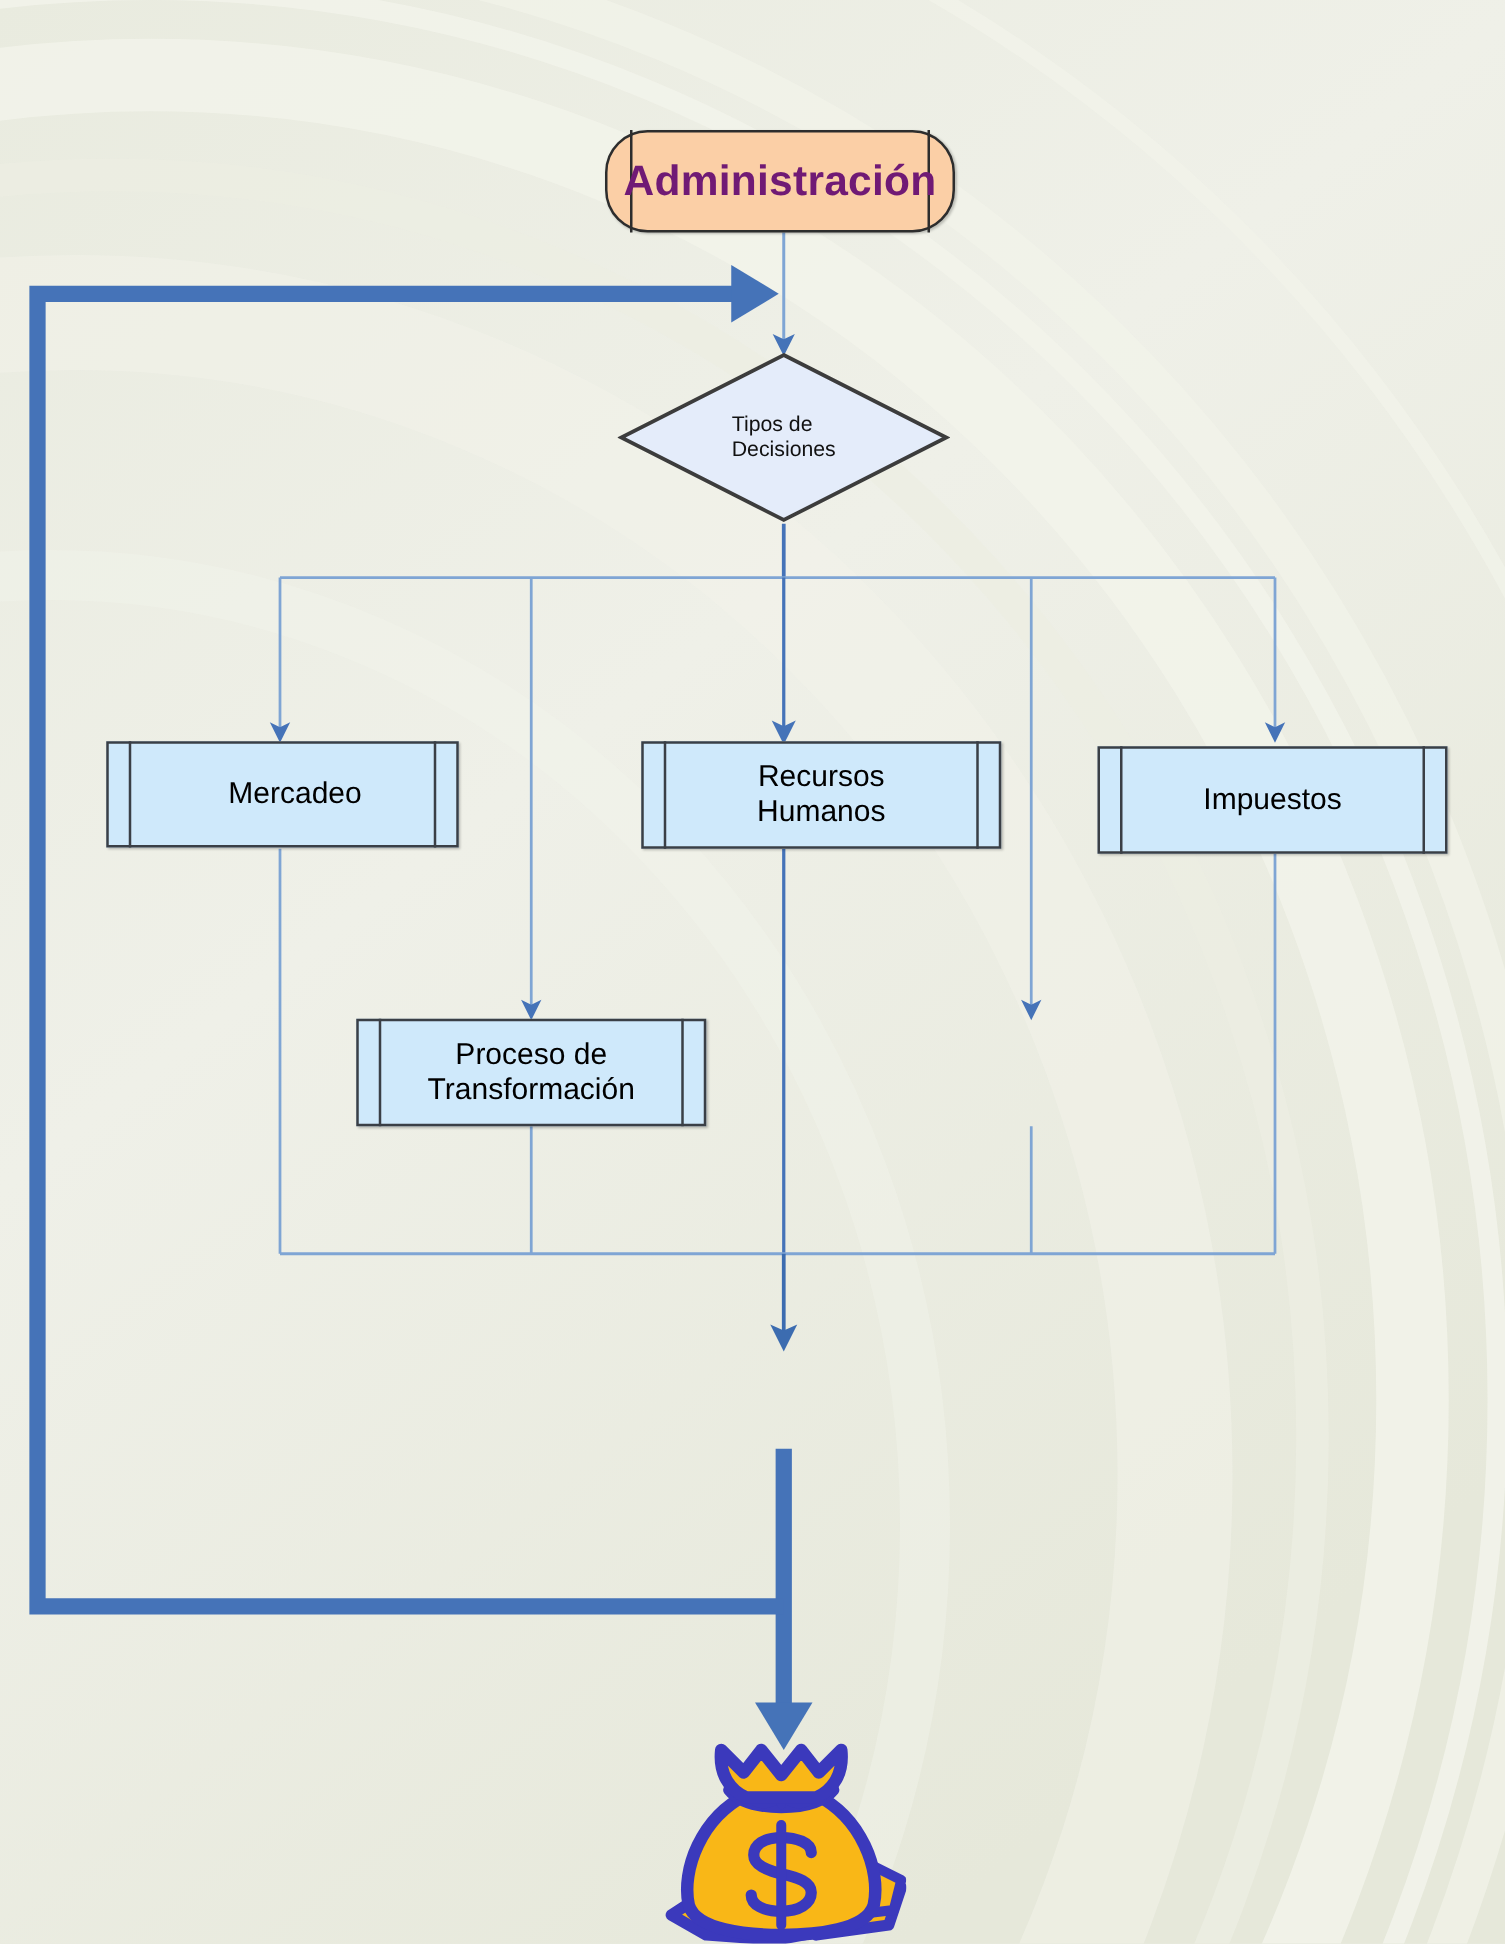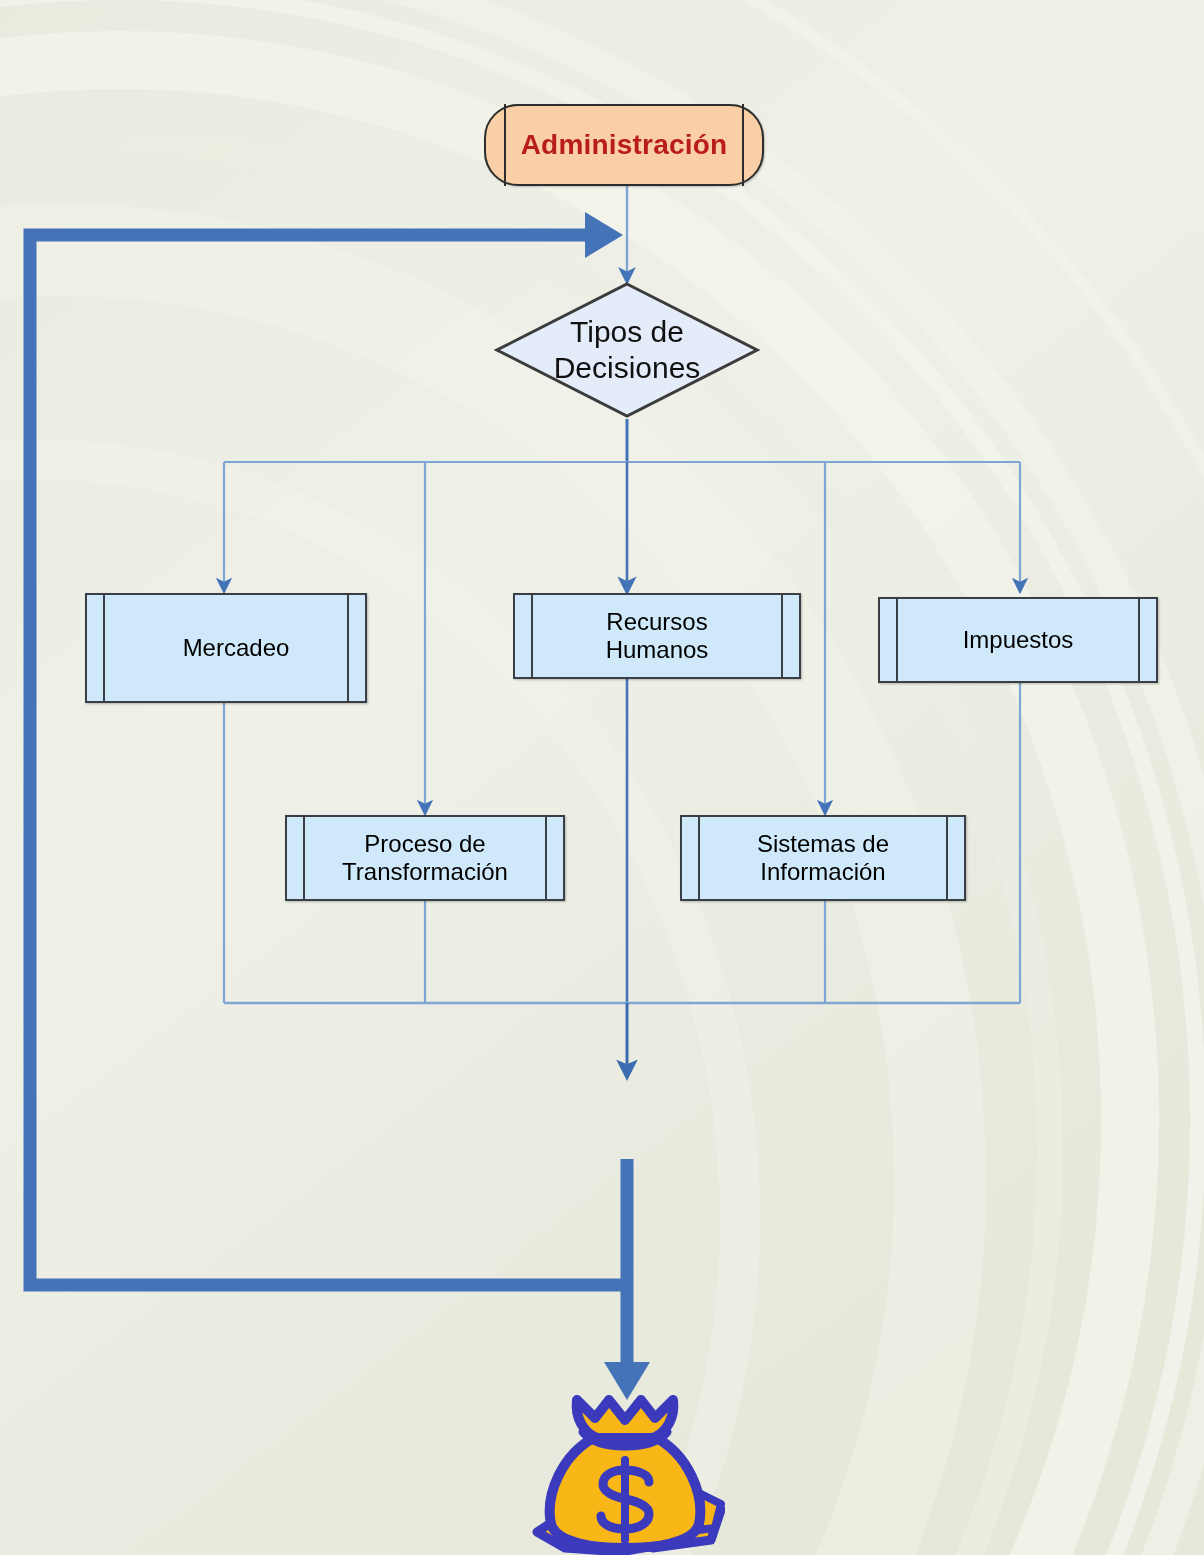--- a/index.html
+++ b/index.html
@@ -30,21 +30,21 @@
     box-shadow:1px 1px 2px rgba(0,0,0,.22);
   }
   .terminator .edgebar{
     position:absolute;top:-2px;bottom:-2px;width:0;
     border-left:2px solid #2d2d2d;
   }
   .terminator .edgebar.l{left:18px;}
   .terminator .edgebar.r{right:18px;}
   .terminator .txt{
     position:relative;z-index:2;
-    font-size:28px;font-weight:bold;color:#b91c1c;letter-spacing:.2px;
+    font-size:34px;font-weight:bold;color:#701a75;letter-spacing:.2px;
   }
 
   
   .pproc{
     border:2px solid #3a3f46;
     background:#cfe9fb;
     display:flex;align-items:center;justify-content:center;
     box-shadow:1px 1px 2px rgba(0,0,0,.25);
   }
   .pproc .bar{
@@ -56,22 +56,22 @@
   .pproc .txt{
     position:relative;z-index:2;text-align:center;
     font-size:24px;color:#000;line-height:1.18;
     white-space:pre-line;
   }
 
   
   .diamond{display:flex;align-items:center;justify-content:center;}
   .diamond svg{position:absolute;inset:0;}
   .diamond .txt{
-    position:relative;z-index:2;text-align:center;
-    font-size:30px;color:#111;line-height:1.2;white-space:pre-line;
+    position:relative;z-index:2;text-align:left;
+    font-size:17px;color:#111;line-height:1.2;white-space:pre-line;
   }
 
   #moneybag{position:absolute;z-index:4;}
 </style>
 </head>
 <body>
 
 <div id="stage">
 
   <svg id="bg" viewBox="0 0 1204 1555" width="1204" height="1555" preserveAspectRatio="none">
@@ -168,21 +168,21 @@
   </div>
 
   <div class="node diamond" style="left:494px;top:281px;width:266px;height:138px;">
     <svg viewBox="0 0 266 138" width="266" height="138">
       <polygon points="133,3 263,69 133,135 3,69" fill="#e4ecfa" stroke="#3c3c3c" stroke-width="3"></polygon>
     </svg>
     <span class="txt">Tipos de
 Decisiones</span>
   </div>
 
-  <div class="node pproc" style="left:85px;top:593px;width:282px;height:110px;padding-left:20px;">
+  <div class="node pproc" style="left:85px;top:593px;width:282px;height:85px;padding-left:20px;">
     <span class="bar l"></span>
     <span class="bar r"></span>
     <span class="txt">Mercadeo</span>
   </div>
 
   <div class="node pproc" style="left:484px;top:593px;width:288px;height:86px;margin-left:29px;">
     <span class="bar l"></span>
     <span class="bar r"></span>
     <span class="txt">Recursos
 Humanos</span>
@@ -194,26 +194,20 @@
     <span class="txt">Impuestos</span>
   </div>
 
   <div class="node pproc" style="left:285px;top:815px;width:280px;height:86px;">
     <span class="bar l"></span>
     <span class="bar r"></span>
     <span class="txt">Proceso de
 Transformación</span>
   </div>
 
-  <div class="node pproc" style="left:680px;top:815px;width:286px;height:86px;">
-    <span class="bar l"></span>
-    <span class="bar r"></span>
-    <span class="txt">Sistemas de
-Información</span>
-  </div>
 
 
   <svg id="moneybag" style="left:525px;top:1392px;" width="200" height="163" viewBox="0 0 200 163">
 
     <g>
       <path d="M12,140 L58,110 L118,126 L150,150 L96,160 L40,156 Z" fill="#f9b717" stroke="#3b39bc" stroke-width="9" stroke-linejoin="round"></path>
       <path d="M104,128 L150,100 L196,118 L186,148 L128,156 Z" fill="#f9b717" stroke="#3b39bc" stroke-width="9" stroke-linejoin="round"></path>
       <path d="M126,116 L164,96 L196,112 L190,136 L140,142 Z" fill="#f9b717" stroke="#3b39bc" stroke-width="8" stroke-linejoin="round"></path>
 
       <path d="M42,140 L54,132 L66,139 L54,147 Z" fill="none" stroke="#3b39bc" stroke-width="5"></path>

